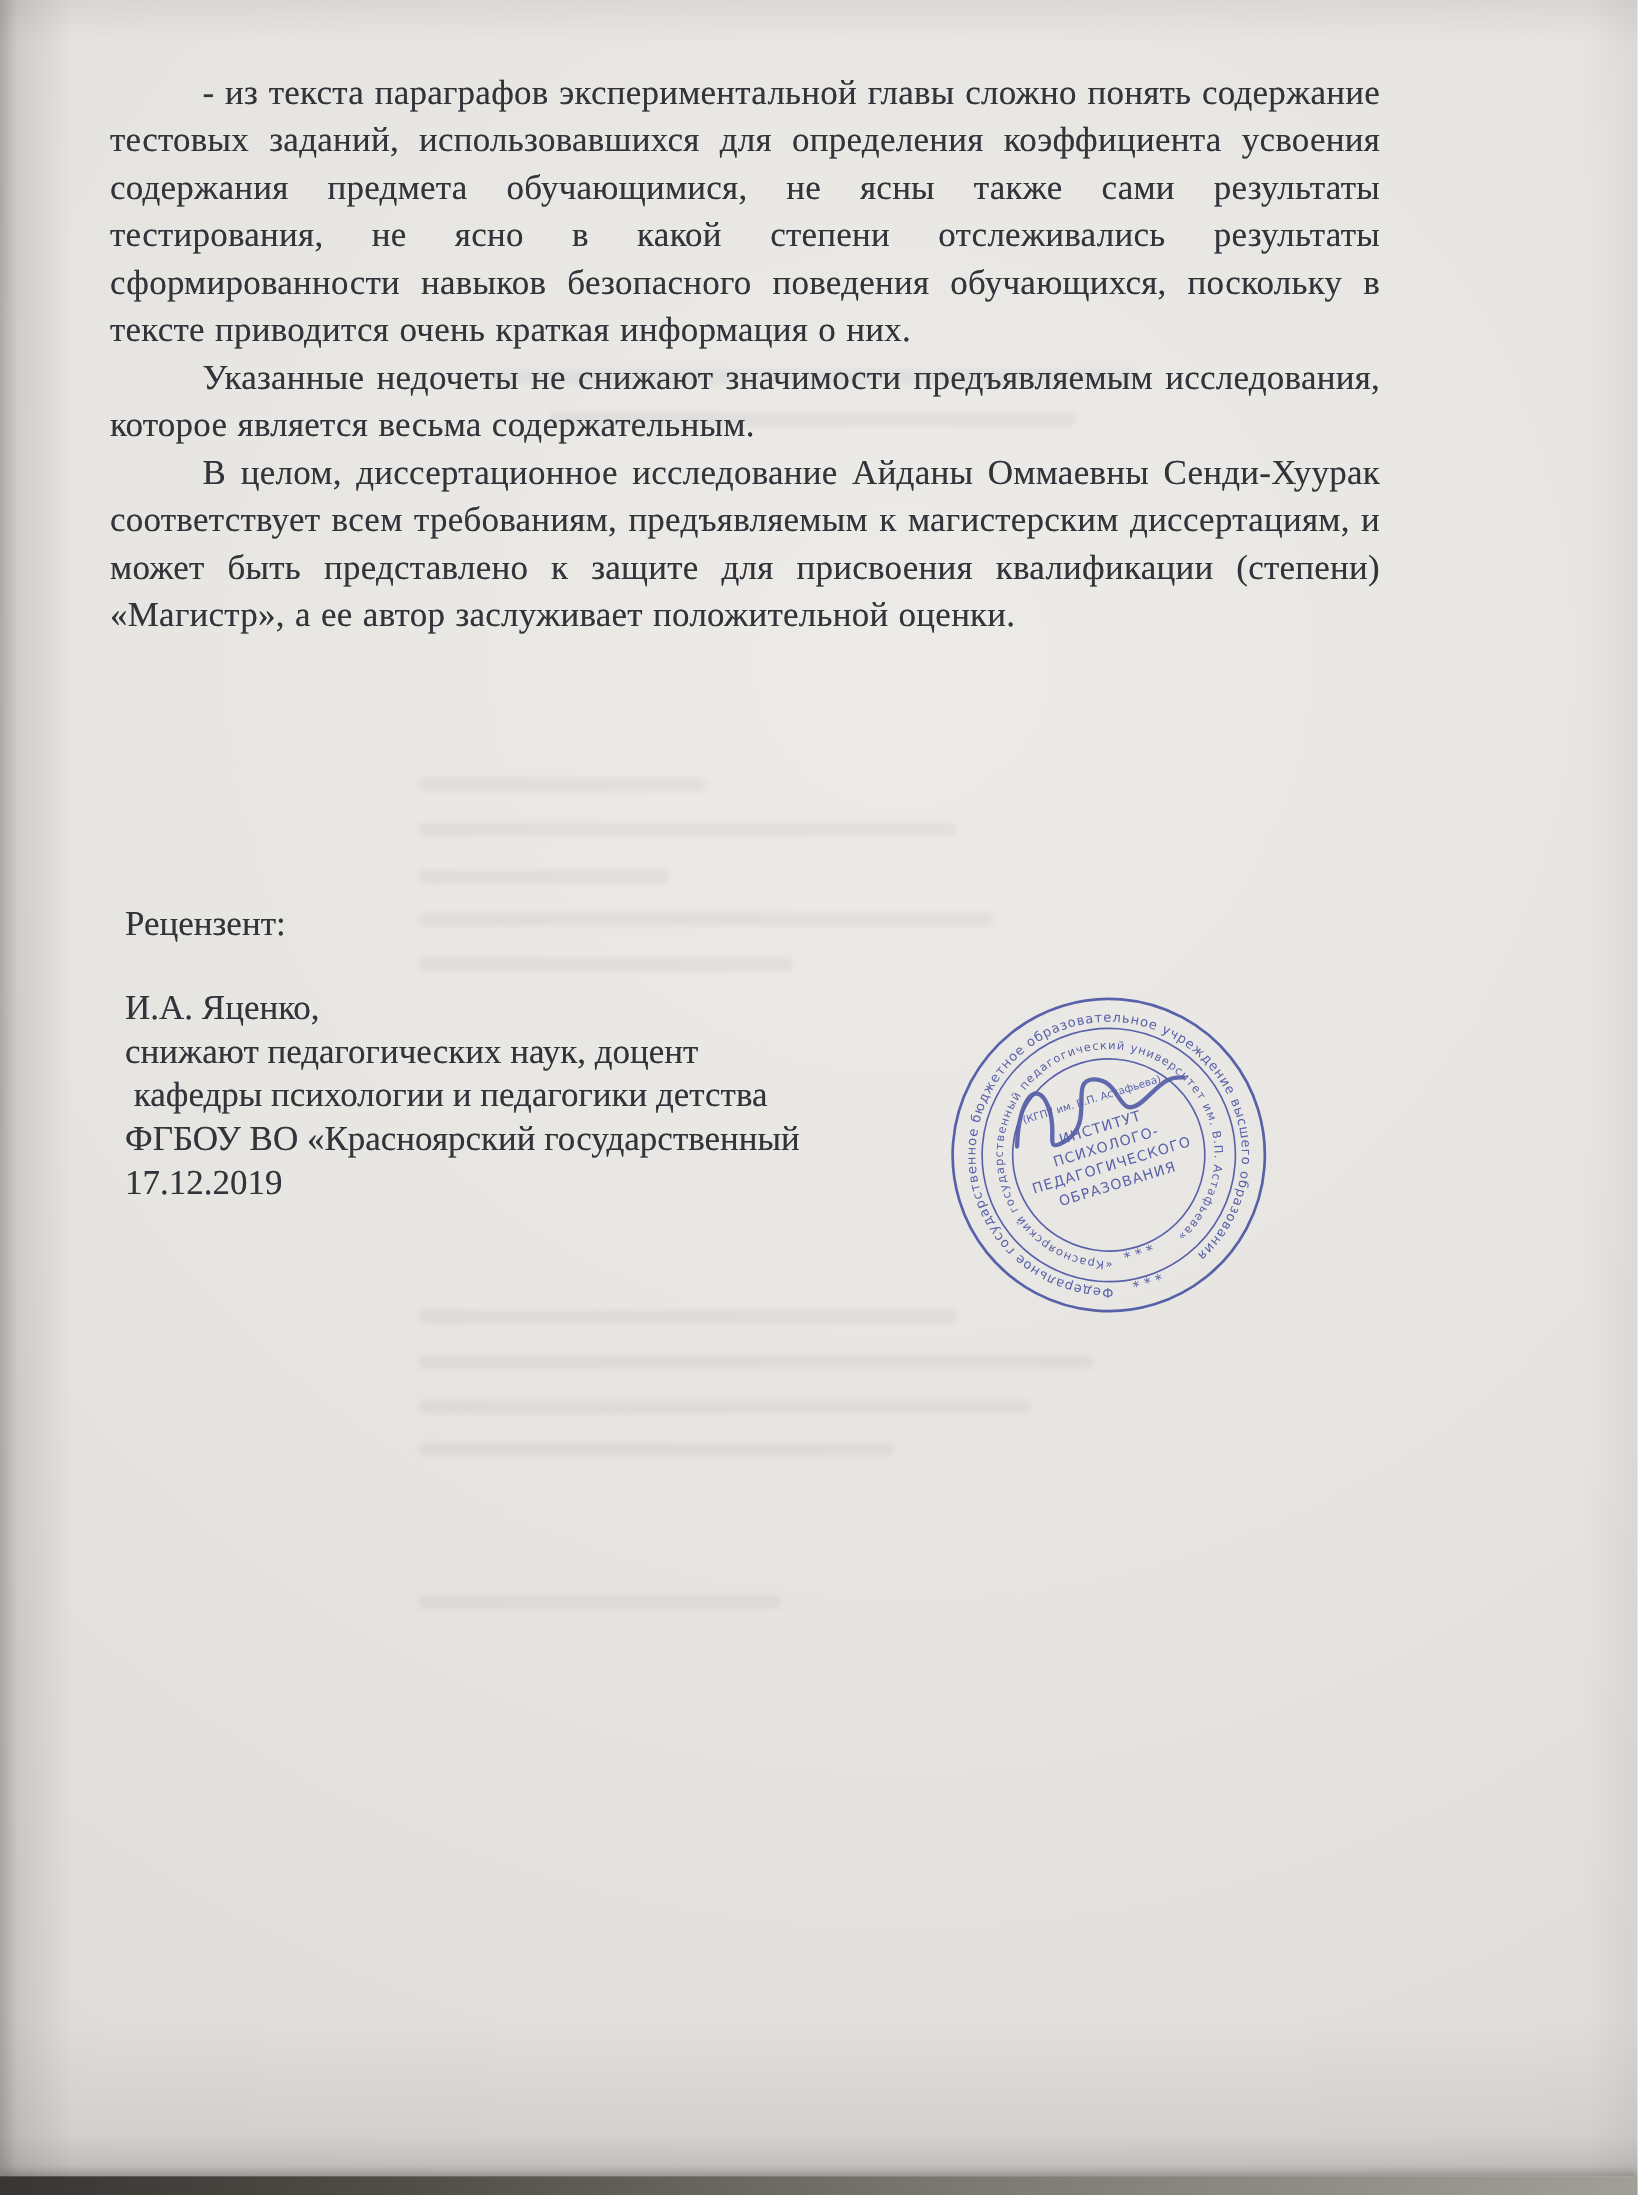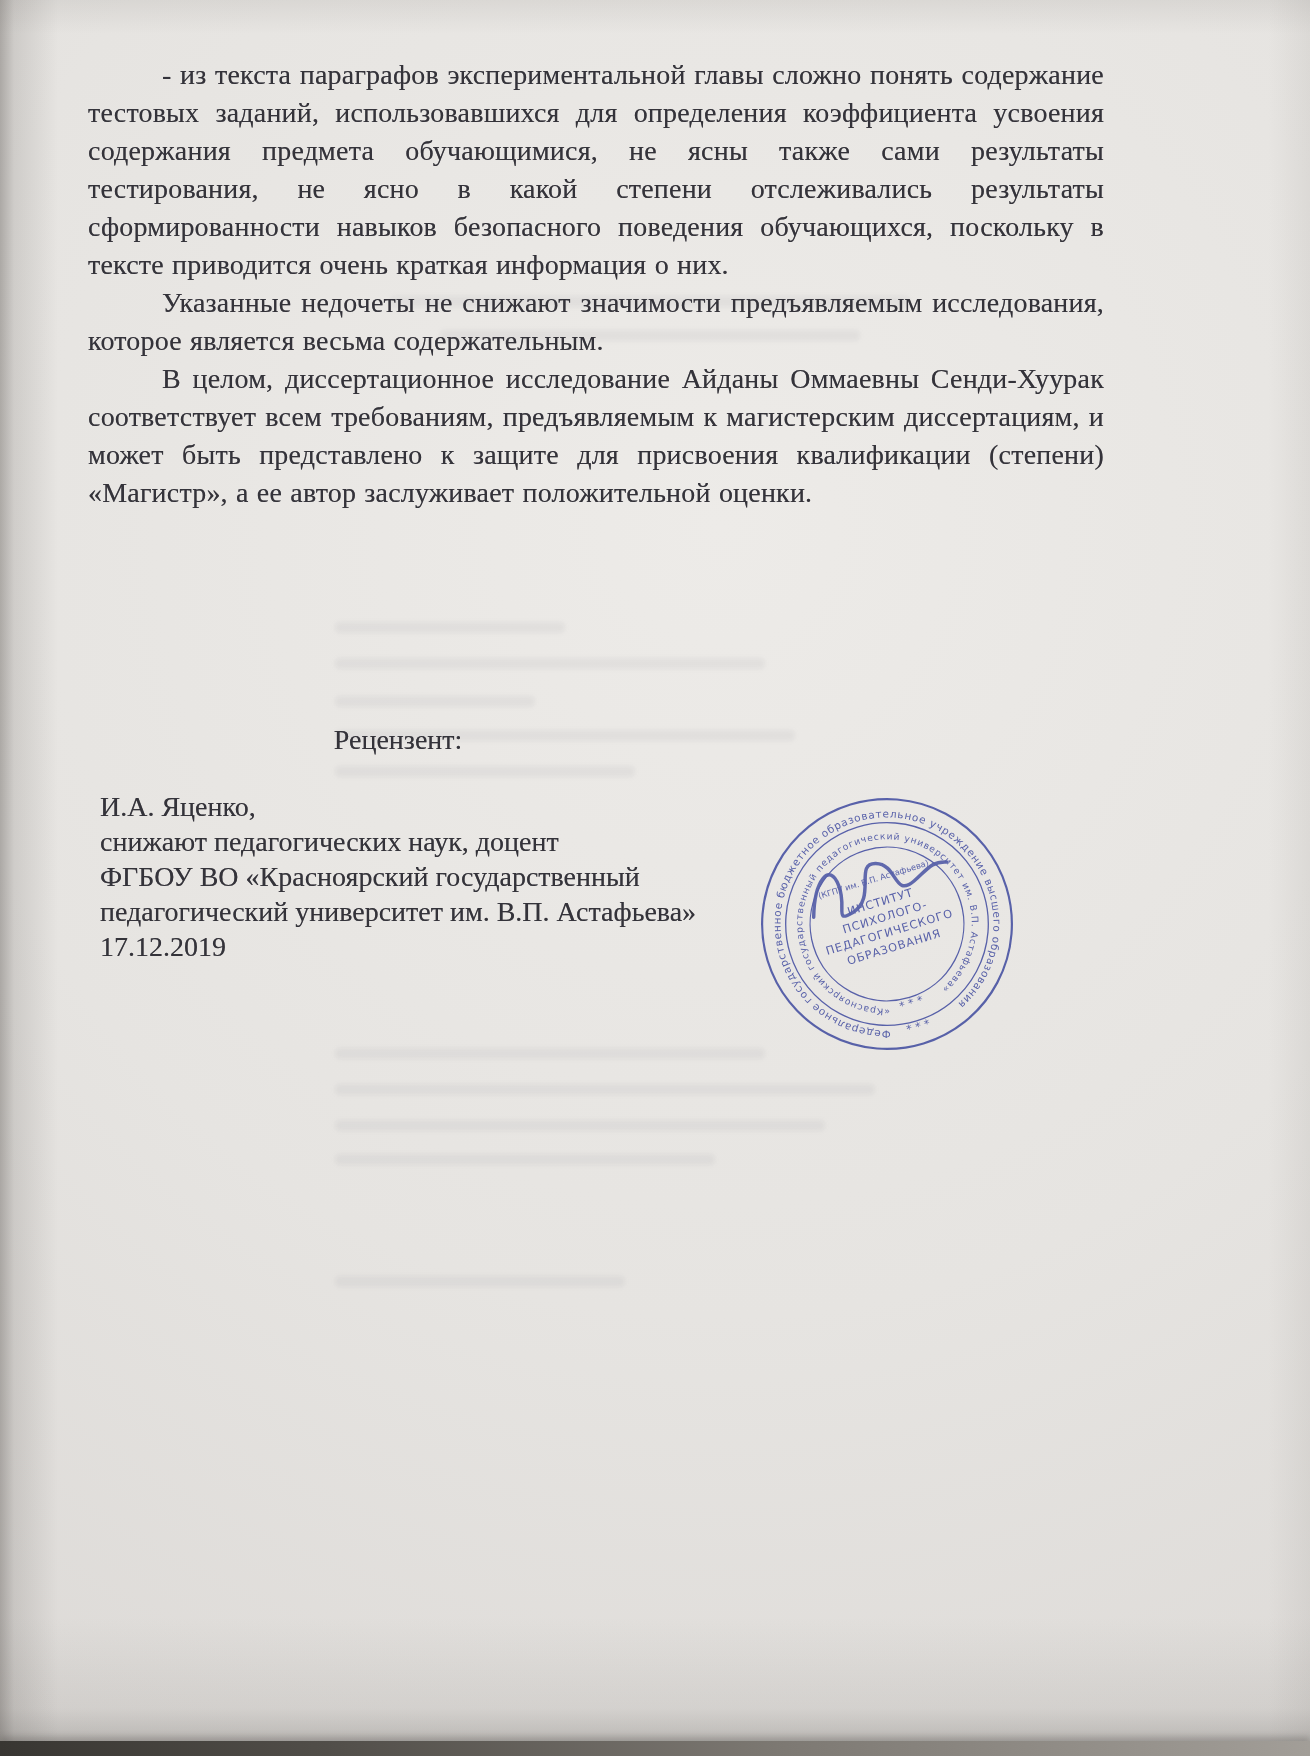--- a/index.html
+++ b/index.html
@@ -25,21 +25,21 @@
 
   .content { position:absolute; left:88px; top:56px; width:1016px;
              font-size:28px; line-height:38px; }
   .para { text-align:justify; text-indent:74px; letter-spacing:0.2px;
           word-spacing:1px; text-shadow:0 0 0.5px rgba(52,51,58,0.55); }
   .para.continuation { text-indent:0; }
 
   .reviewer { position:absolute; left:100px; top:722px;
               font-size:28px; line-height:35px;
               text-shadow:0 0 0.5px rgba(52,51,58,0.55); }
-  .reviewer .label { margin-bottom:32px;text-align:center; }
+  .reviewer .label { margin-bottom:32px; }
   .sig-line { white-space:pre-wrap; }
 
   .stamp { position:absolute; left:756px; top:793px; width:262px; height:262px;
            transform:rotate(-17deg); opacity:0.88; mix-blend-mode:multiply; }
   .stamp circle { fill:none; stroke:var(--stamp-color); }
   .stamp text { fill:var(--stamp-color); font-family:"DejaVu Sans", sans-serif; }
   .stamp .sig { fill:none; stroke:var(--stamp-color); stroke-width:4;
                 stroke-linecap:round; stroke-linejoin:round; opacity:0.95; }
 
   .bottom-edge { position:absolute; left:0; right:0; bottom:0; height:15px;
@@ -69,22 +69,22 @@
   <div class="content">
     <p class="para">- из текста параграфов экспериментальной главы сложно понять содержание тестовых заданий, использовавшихся для определения коэффициента усвоения содержания предмета обучающимися, не ясны также сами результаты тестирования, не ясно в какой степени отслеживались результаты сформированности навыков безопасного поведения обучающихся, поскольку в тексте приводится очень краткая информация о них.</p>
     <p class="para">Указанные недочеты не снижают значимости предъявляемым исследования, которое является весьма содержательным.</p>
     <p class="para">В целом, диссертационное исследование Айданы Оммаевны Сенди-Хуурак соответствует всем требованиям, предъявляемым к магистерским диссертациям, и может быть представлено к защите для присвоения квалификации (степени) «Магистр», а ее автор заслуживает положительной оценки.</p>
   </div>
 
   <div class="reviewer">
     <p class="label">Рецензент:</p>
     <p class="sig-line">И.А. Яценко,</p>
     <p class="sig-line">снижают педагогических наук, доцент</p>
+    <p class="sig-line"> кафедры психологии и педагогики детства</p>
     <p class="sig-line">ФГБОУ ВО «Красноярский государственный</p>
-    <p class="sig-line">педагогический университет им. В.П. Астафьева»</p>
     <p class="sig-line">17.12.2019</p>
   </div>
 
   <div class="stamp">
     <svg xmlns="http://www.w3.org/2000/svg" viewBox="0 0 300 300" width="262" height="262">
       <defs>
         <path id="arcOuter" d="M 118.4,267.8 A 122,122 0 1 1 181.6,267.8"></path>
         <path id="arcRing" d="M 124.9,243.7 A 97,97 0 1 1 175.1,243.7"></path>
       </defs>
       <circle cx="150" cy="150" r="143" stroke-width="2.5"></circle>

